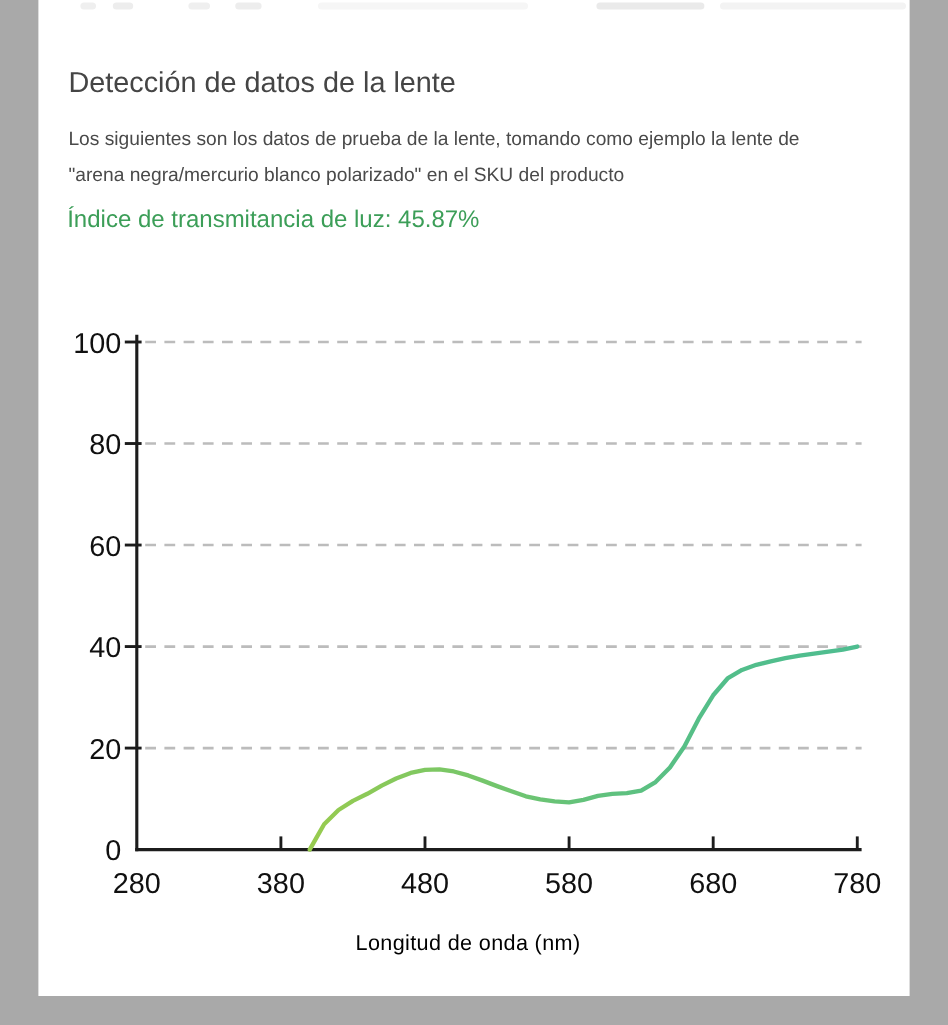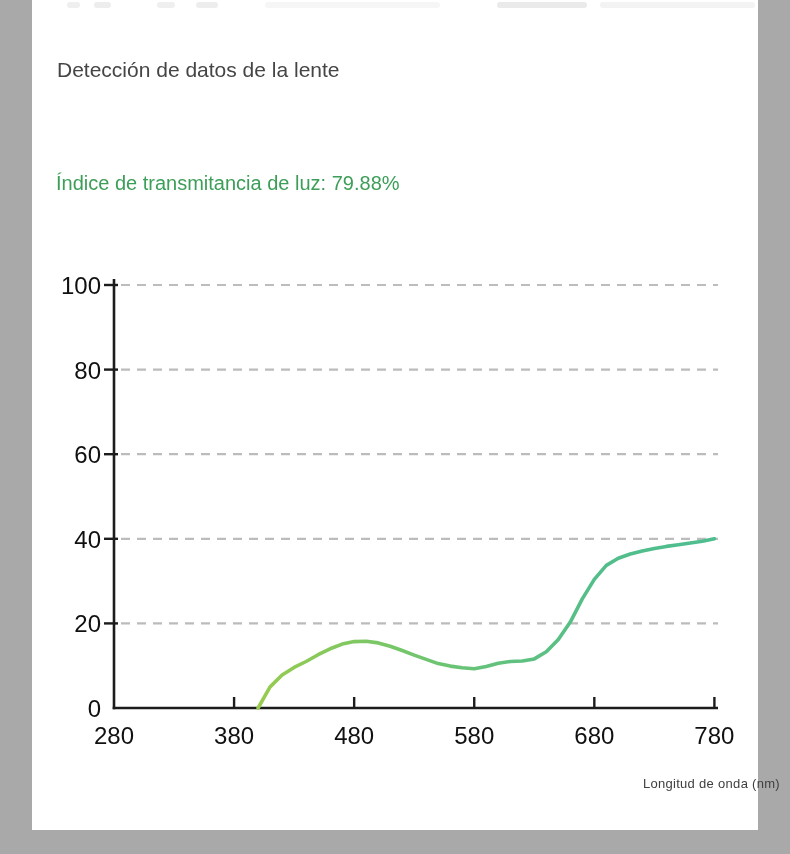--- a/index.html
+++ b/index.html
@@ -18,21 +18,21 @@
   .r1{left:35px;width:13px;background:#efefef}
   .r2{left:62px;width:17px;background:#ededed}
   .r3{left:125px;width:18px;background:#efefef}
   .r4{left:164px;width:22px;background:#ededed}
   .r5{left:233px;width:175px;background:#f6f6f6}
   .r6{left:465px;width:90px;background:#eaeaea}
   .r7{left:568px;width:155px;background:#f3f3f3}
 
   .title{
     position:absolute;left:25px;top:56px;
-    font-size:21px;line-height:28px;color:#454545;
+    font-size:24px;line-height:28px;color:#454545;
   }
   .desc{
     position:absolute;left:25px;top:102px;width:692px;
     font-size:16px;line-height:30px;color:#4a4a4a;
   }
   .desc span{display:block}
   .green-line-1{
     position:absolute;left:24px;top:172px;
     font-size:20px;font-weight:500;color:#3c9e58;
   }
@@ -42,39 +42,43 @@
   }
   svg.chart{
     position:absolute;left:0;top:0;width:790px;height:854px;
   }
   svg.chart text{
     font-family:"Liberation Sans",sans-serif;
     font-weight:500;fill:#101010;
   }
   .xlabel{
     position:absolute;left:0;top:776px;width:780px;
-    text-align:right;font-size:13px;color:#404040;letter-spacing:.3px;
+    text-align:center;font-size:18px;color:#000000;letter-spacing:.3px;
   }
 </style>
 </head>
 <body>
 
 <div class="card">
   <div class="remnant r1"></div>
   <div class="remnant r2"></div>
   <div class="remnant r3"></div>
   <div class="remnant r4"></div>
   <div class="remnant r5"></div>
   <div class="remnant r6"></div>
   <div class="remnant r7"></div>
 
   <h1 class="title" style="font-weight:normal;margin:0">Detección de datos de la lente</h1>
 
+  <div class="desc">
+    <span>Los siguientes son los datos de prueba de la lente, tomando como ejemplo la lente de</span>
+    <span>"arena negra/mercurio blanco polarizado" en el SKU del producto</span>
+  </div>
 
-  <div class="green-line-1">Índice de transmitancia de luz: 79.88%</div>
+  <div class="green-line-1">Índice de transmitancia de luz: 45.87%</div>
 </div>
 
 <svg class="chart" viewBox="0 0 790 854" xmlns="http://www.w3.org/2000/svg">
     <defs>
       <linearGradient id="lineGrad" gradientUnits="userSpaceOnUse" x1="258.0954274353877" y1="0" x2="714.3976143141153" y2="0">
         <stop offset="0" stop-color="#98cb4f"></stop>
         <stop offset="0.25" stop-color="#7bc765"></stop>
         <stop offset="0.5" stop-color="#63c27b"></stop>
         <stop offset="0.75" stop-color="#53be8a"></stop>
         <stop offset="1" stop-color="#4ebd90"></stop>

